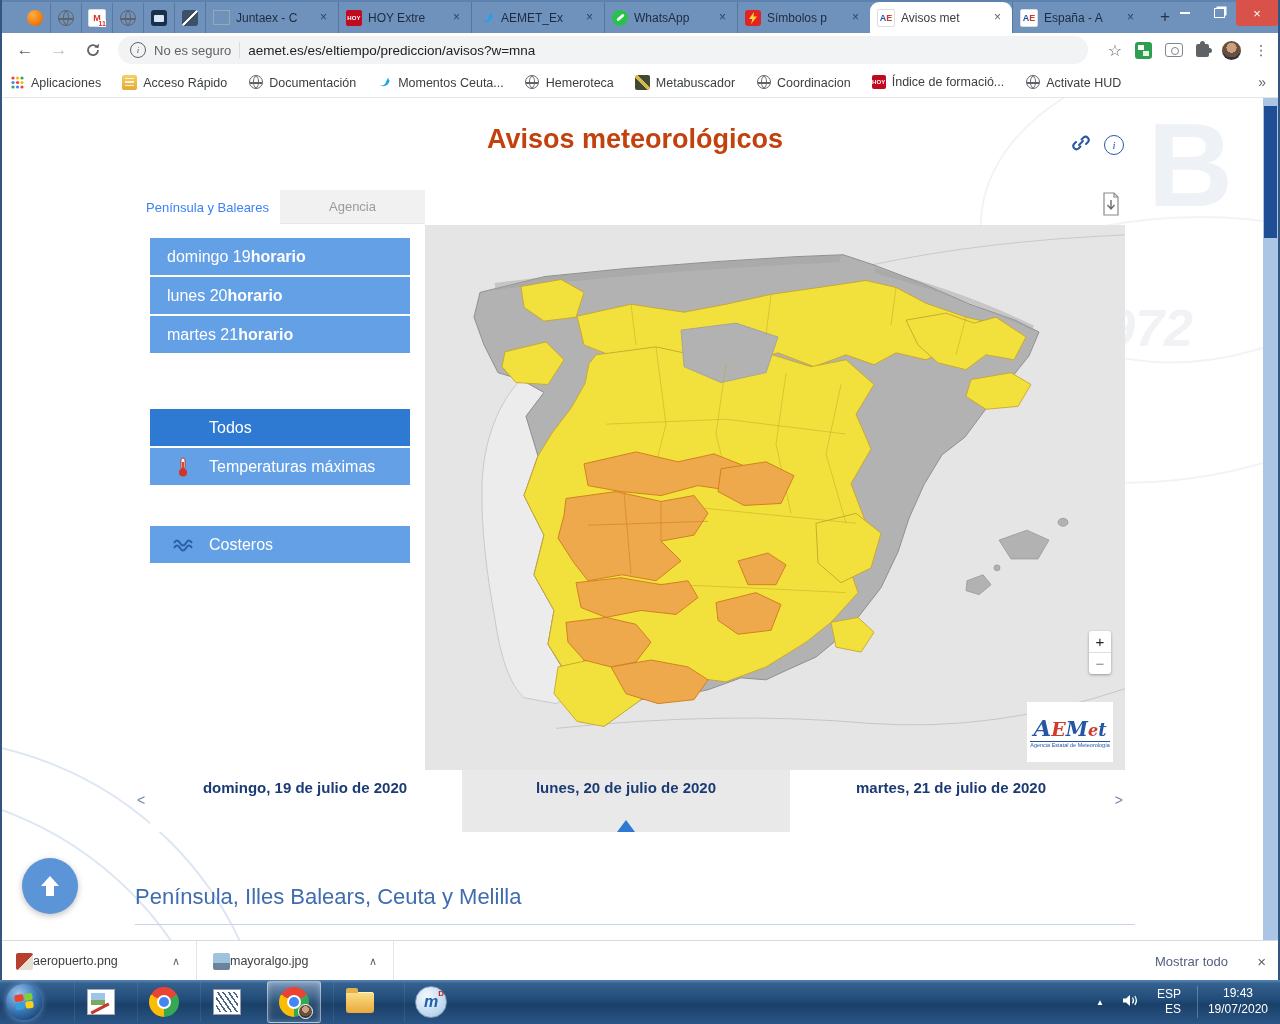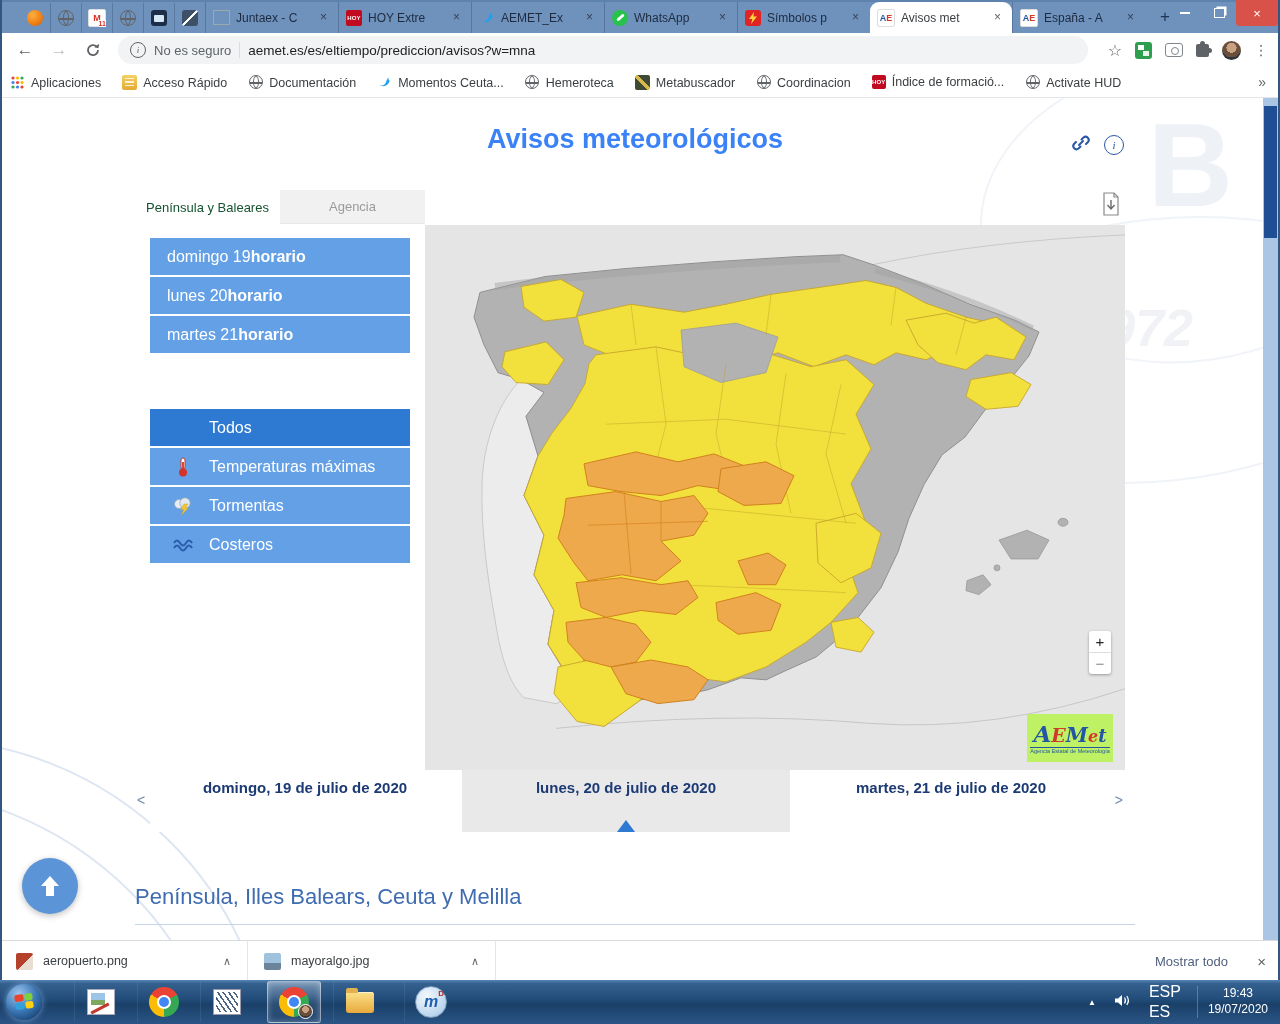--- a/index.html
+++ b/index.html
@@ -83,42 +83,42 @@
   .content{position:absolute;top:98px;left:0;width:1263px;height:842px;background:#fff;overflow:hidden;z-index:10;}
   .wm-b{position:absolute;right:30px;top:8px;font-size:118px;font-weight:bold;color:#eef1f6;line-height:1;z-index:0;}
   .wm-n{position:absolute;right:70px;top:200px;font-size:52px;font-weight:bold;font-style:italic;color:#f0f2f6;z-index:0;}
   .wm-e1,.wm-e2{position:absolute;border:2px solid #f0f3f8;border-radius:50%;z-index:0;}
   .wm-e1{width:420px;height:300px;right:-140px;top:-40px;transform:rotate(-8deg);}
   .wm-e2{width:520px;height:260px;right:-160px;top:120px;transform:rotate(-6deg);}
   .wm-c1,.wm-c2{position:absolute;border:2px solid #dde6f2;border-radius:50%;z-index:0;}
   .wm-c1{width:700px;height:700px;left:-430px;top:640px;}
   .wm-c2{width:700px;height:700px;left:-470px;top:690px;}
   .titlewrap{position:absolute;left:135px;top:26px;width:1000px;text-align:center;z-index:2;}
-  .pgtitle{font-size:27px;font-weight:bold;color:#3b82f6;}
+  .pgtitle{font-size:27px;font-weight:bold;color:#c2410c;}
   .t-icons{position:absolute;left:1070px;top:34px;display:flex;gap:12px;align-items:center;z-index:2;}
   .infob{width:18px;height:18px;border:1.6px solid #2a56a8;border-radius:50%;color:#2a56a8;font-size:11px;display:flex;align-items:center;justify-content:center;font-family:"Liberation Serif",serif;font-style:italic;}
   
   .regiontabs{position:absolute;left:135px;top:92px;width:290px;height:34px;display:flex;z-index:2;font-size:13px;}
   .rtab{flex:1;display:flex;align-items:center;justify-content:center;}
-  .rtab.on{background:#fff;color:#14532d;}
+  .rtab.on{background:#fff;color:#3b82f6;}
   .rtab.off{background:#f1f1f1;color:#9b9b9b;border-bottom:1px solid #e7e7e7;}
   
   .daybtn,.filterbtn{position:absolute;left:150px;width:260px;height:37px;background:#64a0e6;color:#fff;
         font-size:16px;display:flex;align-items:center;z-index:2;}
   .daybtn{padding-left:17px;width:243px;}
   .daybtn.sel,.filterbtn.sel{background:#2e7ad2;}
   .filterbtn{padding-left:59px;width:201px;}
   .fico{position:absolute;left:22px;top:50%;transform:translateY(-50%);width:22px;height:22px;display:flex;align-items:center;justify-content:center;}
   
   .mapbox{position:absolute;left:425px;top:127px;width:700px;height:545px;background:#e5e5e5;z-index:1;}
   .dlmap{position:absolute;left:1100px;top:94px;width:22px;height:26px;z-index:3;}
   .zoomctl{position:absolute;right:14px;bottom:96px;width:22px;background:#fff;border-radius:3px;box-shadow:0 1px 3px rgba(0,0,0,.35);z-index:4;text-align:center;}
   .zbtn{height:21px;line-height:21px;font-size:15px;color:#222;}
   .zbtn+.zbtn{border-top:1px solid #ddd;color:#888;}
-  .aemetlogo{position:absolute;right:12px;bottom:8px;width:86px;height:48px;background:#bef264;z-index:4;
+  .aemetlogo{position:absolute;right:12px;bottom:8px;width:86px;height:60px;background:#ffffff;z-index:4;
              display:flex;flex-direction:column;align-items:center;justify-content:center;line-height:1;}
   .alg{font-family:"DejaVu Serif",serif;font-style:italic;font-weight:bold;}
   .alg .l1{color:#2456a4;font-size:23px;}
   .alg .l2{color:#d03a2a;font-size:19px;}
   .alg .l3{color:#2456a4;font-size:20px;}
   .alg .l4{color:#d03a2a;font-size:16px;}
   .alg .l5{color:#2456a4;font-size:18px;}
   .asub{font-size:5.5px;color:#2456a4;margin-top:2px;border-top:1px solid #2456a4;padding-top:1px;}
   
   .datenav{position:absolute;left:135px;top:672px;width:988px;height:62px;z-index:2;}
@@ -133,21 +133,21 @@
   
   .secthead{position:absolute;left:135px;top:786px;width:1000px;font-size:22px;color:#3f6cb0;z-index:2;
             border-bottom:1px solid #c7d4e8;padding-bottom:14px;}
   .scrolltop{position:absolute;left:22px;top:760px;width:56px;height:56px;border-radius:50%;background:#5b95d8;
              box-shadow:0 2px 6px rgba(0,0,0,.25);display:flex;align-items:center;justify-content:center;z-index:5;}
   
   .scrolltrack{position:absolute;top:98px;right:2px;width:15px;height:842px;background:#abc5e5;z-index:45;}
   .scrollthumb{position:absolute;top:8px;left:1px;width:13px;height:132px;background:#1f4e94;}
   
   .dlbar{position:absolute;top:940px;left:0;right:0;height:40px;background:#fff;border-top:1px solid #d8dade;z-index:50;display:flex;align-items:center;}
-  .dlitem{width:248px;height:100%;display:flex;align-items:center;gap:10px;padding:0 10px 0 16px;border-right:1px solid #e3e5e8;box-sizing:border-box;}
+  .dlitem{width:197px;height:100%;display:flex;align-items:center;padding:0 10px 0 16px;border-right:1px solid #e3e5e8;box-sizing:border-box;}
   .dlthumb{width:17px;height:17px;border-radius:2px;flex:none;}
   .dlthumb.t1{background:linear-gradient(135deg,#b5412c 0 55%,#e8dfd2 55%);}
   .dlthumb.t2{background:linear-gradient(#9fc3dd 0 60%,#6b839b 60%);}
   .dlname{font-size:12.5px;color:#3c4043;flex:1;white-space:nowrap;}
   .dlchev{color:#5f6368;font-size:11px;padding-right:6px;}
   .dlshow{position:absolute;right:52px;font-size:13px;color:#51617e;}
   .dlclose{position:absolute;right:14px;font-size:15px;color:#5f6368;}
   
   .taskbar{position:absolute;top:980px;left:0;right:0;height:44px;z-index:70;
      background:linear-gradient(#5585b5 0,#35618f 8%,#214b78 45%,#1a4068 55%,#2a5586 100%);
@@ -175,21 +175,21 @@
   .ic-scrib{width:26px;height:24px;background:#fff;border:1px solid #99a;position:relative;overflow:hidden;}
   .ic-scrib::before{content:"";position:absolute;inset:2px;background:repeating-linear-gradient(55deg,transparent 0 3px,#2c4a6e 3px 4.5px);opacity:.85;}
   .ic-folder{width:28px;height:21px;position:relative;background:linear-gradient(#fbe08a,#e8a93c);border-radius:2px 3px 3px 3px;box-shadow:inset 0 1px 0 #fff5cc;}
   .ic-folder::before{content:"";position:absolute;left:0;top:-4px;width:12px;height:5px;background:#e3b14e;border-radius:2px 2px 0 0;}
   .ic-m{width:30px;height:30px;border-radius:50%;background:radial-gradient(circle at 35% 30%,#f2f8fd,#bcd6ee 70%,#8fb4d8);border:1px solid #7e9cbd;
         display:flex;align-items:center;justify-content:center;font-weight:bold;font-style:italic;font-size:16px;color:#1f5fae;position:relative;}
   .ic-m sup{position:absolute;right:2px;top:2px;font-size:8px;color:#c02318;font-style:normal;}
   .tray{margin-left:auto;display:flex;align-items:center;height:100%;color:#fff;}
   .tray .up{font-size:8px;padding:0 10px;}
   .tray .spk{padding:0 8px;}
-  .langblk{text-align:left;font-size:16px;line-height:1.25;padding:0 10px;}
+  .langblk{text-align:right;font-size:12px;line-height:1.25;padding:0 10px;}
   .clockblk{text-align:center;font-size:12px;line-height:1.3;padding:0 12px 0 10px;border-left:1px solid rgba(255,255,255,.25);margin-left:6px;}
 </style>
 </head>
 <body>
 
 <div id="screen">
   <div class="edge" style="left:0"></div>
   <div class="edge" style="right:0"></div>
 
   <div class="tabstrip">
@@ -416,30 +416,20 @@
     </div>
     <div class="filterbtn" style="top:350px">
       <span class="fico">
         <svg width="12" height="20" viewBox="0 0 12 20">
             <rect x="4" y="1" width="4" height="11" rx="2" fill="#fff" stroke="#c0392b" stroke-width="1"></rect>
             <circle cx="6" cy="15.5" r="4" fill="#d63328"></circle>
             <rect x="5.1" y="5" width="1.8" height="10" fill="#d63328"></rect>
           </svg>
       </span>
       <span>Temperaturas máximas</span>
-    </div>
-    <div class="filterbtn" style="top:389px">
-      <span class="fico">
-        <svg width="22" height="20" viewBox="0 0 22 20">
-          <circle cx="7" cy="8" r="4.5" fill="#e7edf4" stroke="#9aa7b8" stroke-width="0.8"></circle>
-          <circle cx="13" cy="7" r="5.2" fill="#dfe7f0" stroke="#9aa7b8" stroke-width="0.8"></circle>
-          <polygon points="12,8 16,8 13.4,12 16.4,12 9.5,19 11.6,13.5 8.6,13.5" fill="#f2c437" stroke="#c9a21d" stroke-width="0.4"></polygon>
-        </svg>
-      </span>
-      <span>Tormentas</span>
     </div>
     <div class="filterbtn" style="top:428px">
       <span class="fico">
         <svg width="22" height="14" viewBox="0 0 22 14" fill="none">
           <path d="M2 5 q3 -5 6 0 t6 0 t6 0" stroke="#2a5fa8" stroke-width="2"></path>
           <path d="M2 10 q3 -5 6 0 t6 0 t6 0" stroke="#2a5fa8" stroke-width="2"></path>
         </svg>
       </span>
       <span>Costeros</span>
     </div>

